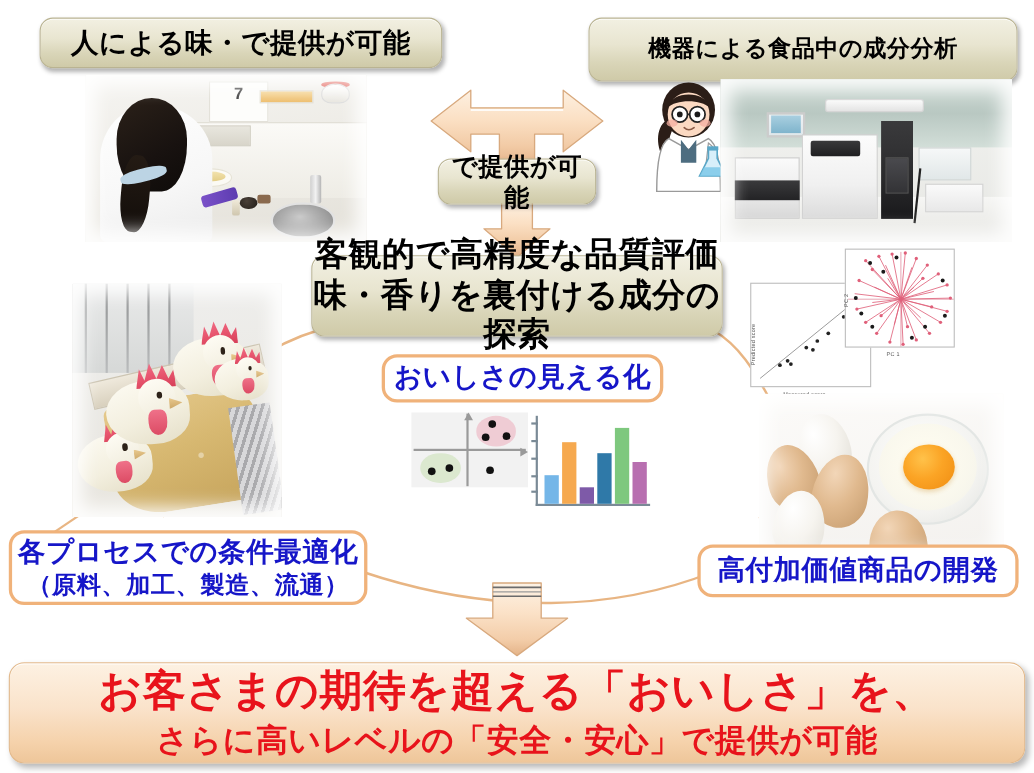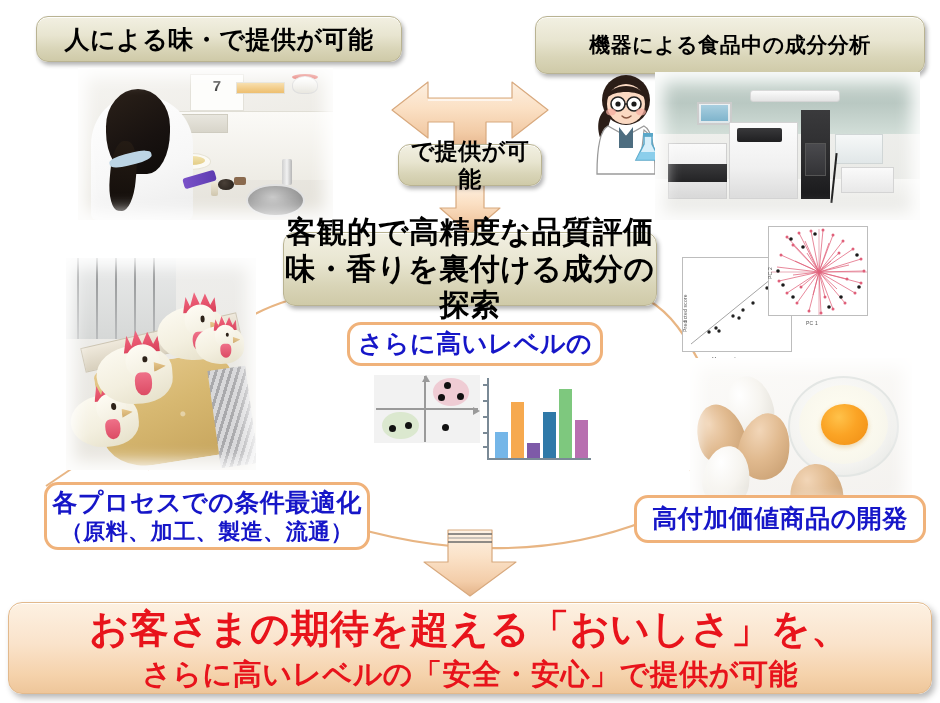--- a/index.html
+++ b/index.html
@@ -660,21 +660,21 @@
         <div class="hen-comb"></div>
         <div class="hen-head"></div>
         <div class="hen-eye"></div>
         <div class="hen-beak"></div>
         <div class="hen-wattle"></div>
       </div>
     </div>
   </div>
 
   <div class="orange-box" style="left:347px; top:322px; width:256px; height:44px; font-size:25px;">
-    <span>さらに高いレベルの</span>
+    <span>おいしさの見える化</span>
   </div>
 
   <div class="scatter-mini" style="left:374px; top:375px; width:106px; height:68px;">
     <div class="sc-blob-pink"></div>
     <div class="sc-blob-green"></div>
     <div class="sc-axis-v"></div>
     <div class="sc-axis-h"></div>
     <div class="sc-arrow-up"></div>
     <div class="sc-arrow-rt"></div>
     <div class="sc-dot" style="left:66%; top:11%;"></div>
@@ -707,21 +707,21 @@
       <div class="egg egg-brown-sh" style="left:3%; top:30%; width:21%; height:40%; transform:rotate(-18deg);"></div>
       <div class="egg egg-brown-sh" style="left:22%; top:36%; width:23%; height:44%; transform:rotate(12deg);"></div>
       <div class="egg egg-white-sh" style="left:6%; top:58%; width:21%; height:40%; transform:rotate(8deg);"></div>
       <div class="bowl"></div>
       <div class="albumen"></div>
       <div class="yolk"></div>
       <div class="egg egg-brown-sh" style="left:45%; top:70%; width:24%; height:36%; transform:rotate(-4deg);"></div>
     </div>
   </div>
 
-  <div class="orange-box" style="left:8px; top:482px; width:326px; height:68px; font-size:25px; flex-direction:column;margin-left:36px;">
+  <div class="orange-box" style="left:8px; top:482px; width:326px; height:68px; font-size:25px; flex-direction:column;">
     <span>各プロセスでの条件最適化</span>
     <span style="font-size:22px;">（原料、加工、製造、流通）</span>
   </div>
 
   <div class="orange-box" style="left:634px; top:495px; width:292px; height:48px; font-size:25px;">
     <span>高付加価値商品の開発</span>
   </div>
 
   <svg class="bevel-arrow" style="left:418px; top:528px;" width="104" height="70" viewBox="0 0 104 70">
     <defs>

